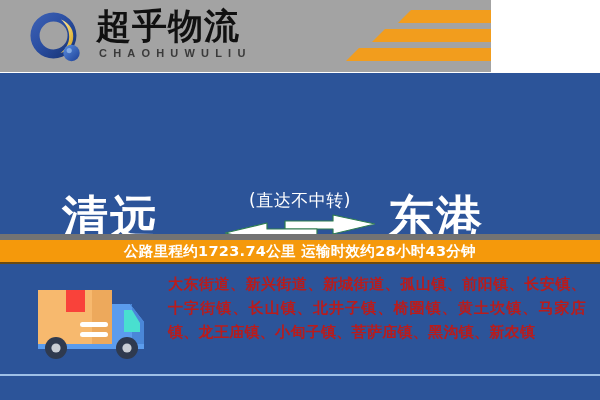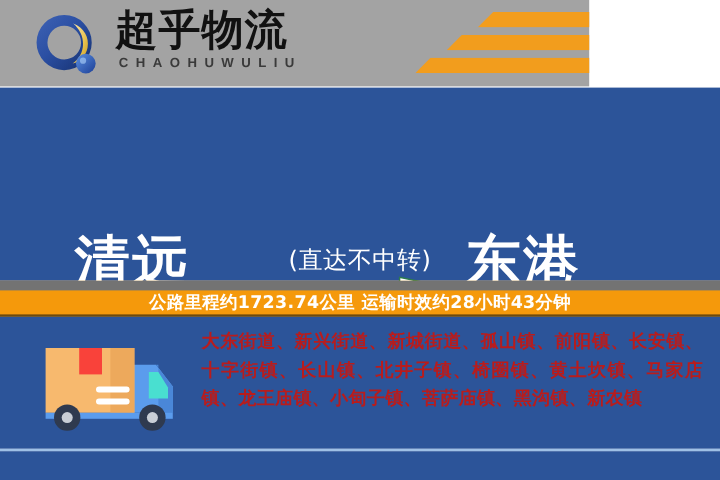--- a/index.html
+++ b/index.html
@@ -92,26 +92,25 @@
   #city-dest  { left: 388px; }
 
   #route-middle {
     position: absolute;
     left: 215px; top: 118px;
     width: 170px;
     text-align: center;
   }
   #route-note-top {
     font-family: "DejaVu Sans", sans-serif;
-    font-size: 20px;
+    font-size: 17px;
     color: #ffffff;
     line-height: 18px;
     white-space: nowrap;
     letter-spacing: 0.5px;
-    margin-top: 16px;
   }
   #arrow-wrap {
     margin-top: 4px;
     height: 30px;
   }
   #arrow-wrap svg { display:block; margin: 0 auto; }
   #route-note-bottom {
     margin-top: 4px;
     font-family: "DejaVu Sans", sans-serif;
     font-size: 14.5px;
@@ -121,21 +120,21 @@
     white-space: nowrap;
     letter-spacing: 0.5px;
   }
 
   
   #info-bar {
     position: absolute;
     left: 0; top: 234px;
     width: 600px; height: 30px;
     background: #f5990b;
-    border-top: 8px solid #737373;
+    border-top: 6px solid #737373;
     border-bottom: 2px solid #6b4a10;
     box-sizing: border-box;
     display: flex;
     align-items: center;
     justify-content: center;
   }
   #info-bar-text {
     font-family: "DejaVu Sans", sans-serif;
     font-size: 14.5px;
     font-weight: bold;

